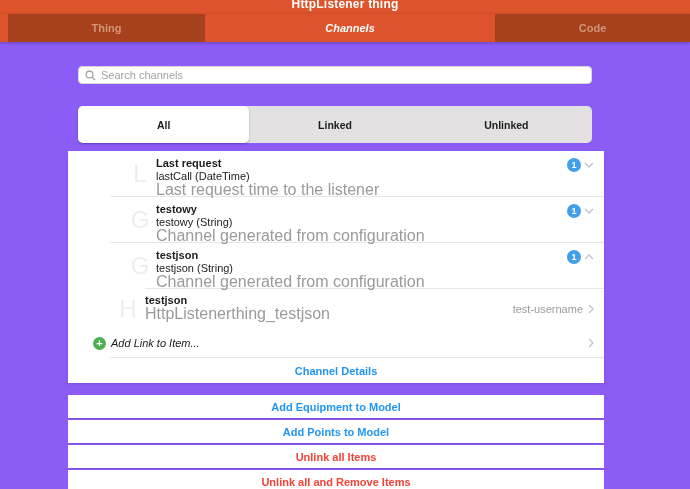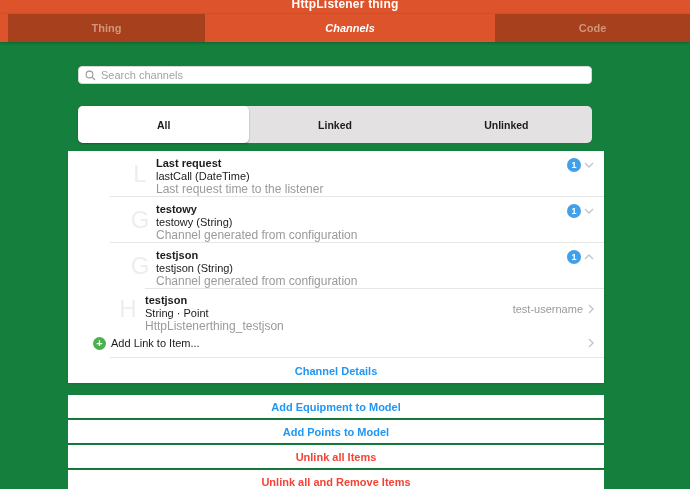--- a/index.html
+++ b/index.html
@@ -1,18 +1,18 @@
 <!DOCTYPE html>
 <html><head>
 <meta charset="utf-8">
 <style>
   * { margin:0; padding:0; box-sizing:border-box; }
   html,body { width:690px; height:489px; }
   body { font-family:"Liberation Sans", sans-serif; background:#f2f1f1; }
-  .screen { position:relative; width:690px; height:489px; overflow:hidden; background:#15803d; }
+  .screen { position:relative; width:690px; height:489px; overflow:hidden; background:#8b5cf6; }
 
   
   .titlebar { height:14px; background:#dd532b; overflow:hidden; }
   .titlebar span { display:block; text-align:center; color:#fff; font-size:12px; font-weight:700;
                    transform:translateY(-3px); letter-spacing:.2px; }
 
   
   .tabbar { display:flex; height:28px; background:#dd532b; box-shadow:0 1px 3px rgba(0,0,0,.25); position:relative; z-index:2; }
   .tab { display:flex; align-items:center; justify-content:center; font-size:11px; font-weight:600;
          cursor:pointer; }
@@ -40,21 +40,21 @@
   
   .card { margin-left:68px; width:536px; background:#fff; box-shadow:0 1px 2px rgba(0,0,0,.12); }
   .card.list { margin-top:8px; }
 
   .crow { display:flex; height:45px; padding-left:12px; position:relative; cursor:pointer;margin-left:44px; }
   .ph-letter { width:32px; font-size:24px; line-height:45px; color:#ededed; font-weight:400; text-align:center;
                flex:0 0 auto; }
   .ctext { flex:1; padding-top:5px; min-width:0; }
   .t1 { font-size:11px; font-weight:700; color:#1c1c1c; line-height:14px; }
   .t2 { font-size:11px; color:#1c1c1c; line-height:13px; }
-  .t3 { font-size:12px; color:#9a9a9a; line-height:13px; }
+  .t3 { font-size:16px; color:#9a9a9a; line-height:13px; }
   .cright { display:flex; align-items:center; padding-right:10px; margin-top:7px; align-self:flex-start; }
   .badge { width:14px; height:14px; border-radius:50%; background:#42a0e8; color:#fff; font-size:9px;
            font-weight:700; display:flex; align-items:center; justify-content:center; margin-right:3px; }
   .chev { display:flex; align-items:center; }
 
   .divider { height:1px; background:#e6e6e6; }
   .inset42 { margin-left:42px; }
   .inset77 { margin-left:77px; }
 
   
@@ -62,21 +62,21 @@
   .subrow .ph-letter { line-height:40px; width:30px; }
   .subrow .ctext { padding-top:4px; margin-left:2px; }
   .subrow .cright { margin-top:0; align-self:center; }
   .subval { font-size:11px; color:#9a9a9a; margin-right:5px; }
 
   
   .addlink { display:flex; align-items:center; height:28px; padding-left:25px; cursor:pointer; }
   .plus { width:13px; height:13px; border-radius:50%; background:#4caf50; color:#fff; display:flex;
           align-items:center; justify-content:center; font-size:11px; font-weight:700; line-height:1;
           margin-right:5px; flex:0 0 auto; }
-  .addlink-label { font-size:11px; color:#1c1c1c; flex:1; }
+  .addlink-label { font-size:11px; color:#1c1c1c; flex:1;font-style:italic; }
   .addlink .cright { margin-top:0; align-self:center; }
 
   .details-row { height:25px; display:flex; align-items:center; justify-content:center; cursor:pointer; }
   .details-row span { font-size:11px; font-weight:600; color:#2196f3; }
 
   
   .actions { margin-top:12px; }
   .action-row { margin-left:68px; width:536px; height:23px; background:#fff; box-shadow:0 1px 1px rgba(0,0,0,.1);
                 display:flex; align-items:center; justify-content:center; margin-bottom:2px; cursor:pointer; }
   .action-row span { font-size:11px; font-weight:600; }
@@ -179,21 +179,20 @@
               </svg>
           </span>
         </div>
       </div>
       <div class="divider inset77"></div>
 
       <div class="subrow">
         <span class="ph-letter">H</span>
         <div class="ctext">
           <div class="t1">testjson</div>
-          <div class="t2">String · Point</div>
           <div class="t3">HttpListenerthing_testjson</div>
         </div>
         <div class="cright">
           <span class="subval">test-username</span>
           <span class="chev">
             <svg width="6" height="10" viewBox="0 0 6 10">
                 <polyline points="1,1 5,5 1,9" fill="none" stroke="#c4c4c8" stroke-width="1.4"></polyline>
               </svg>
           </span>
         </div>

